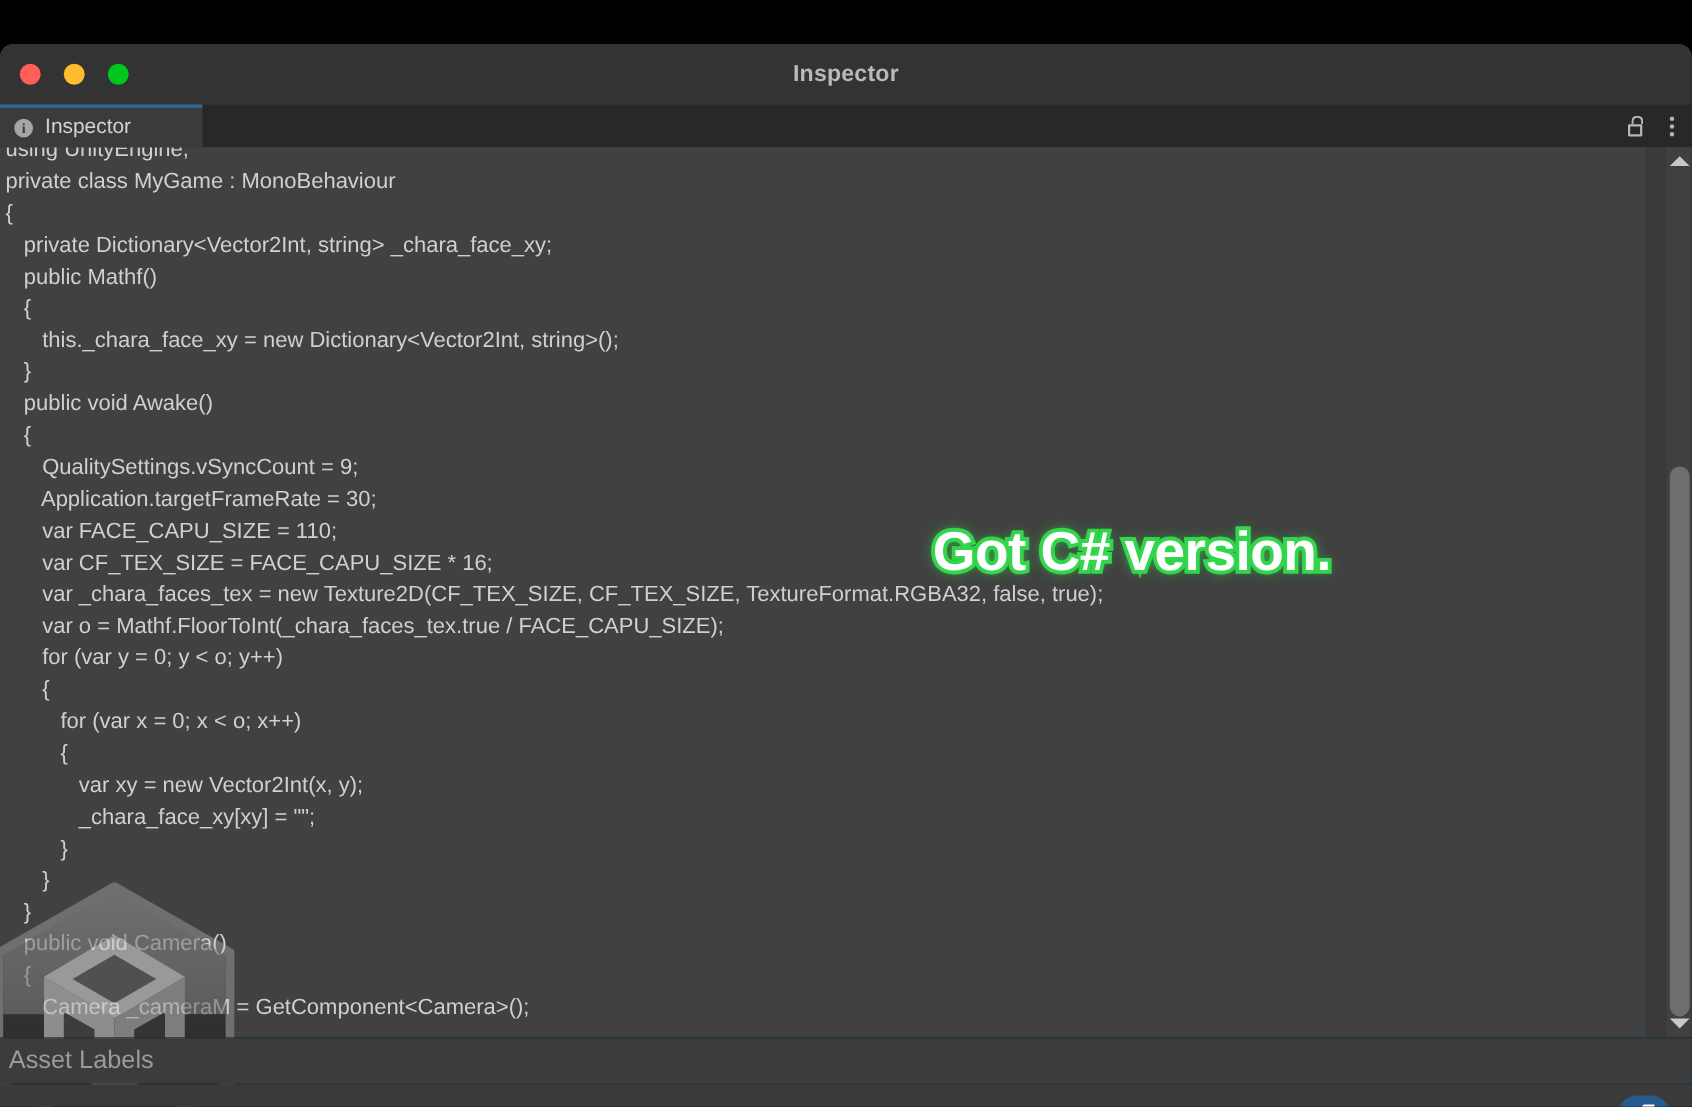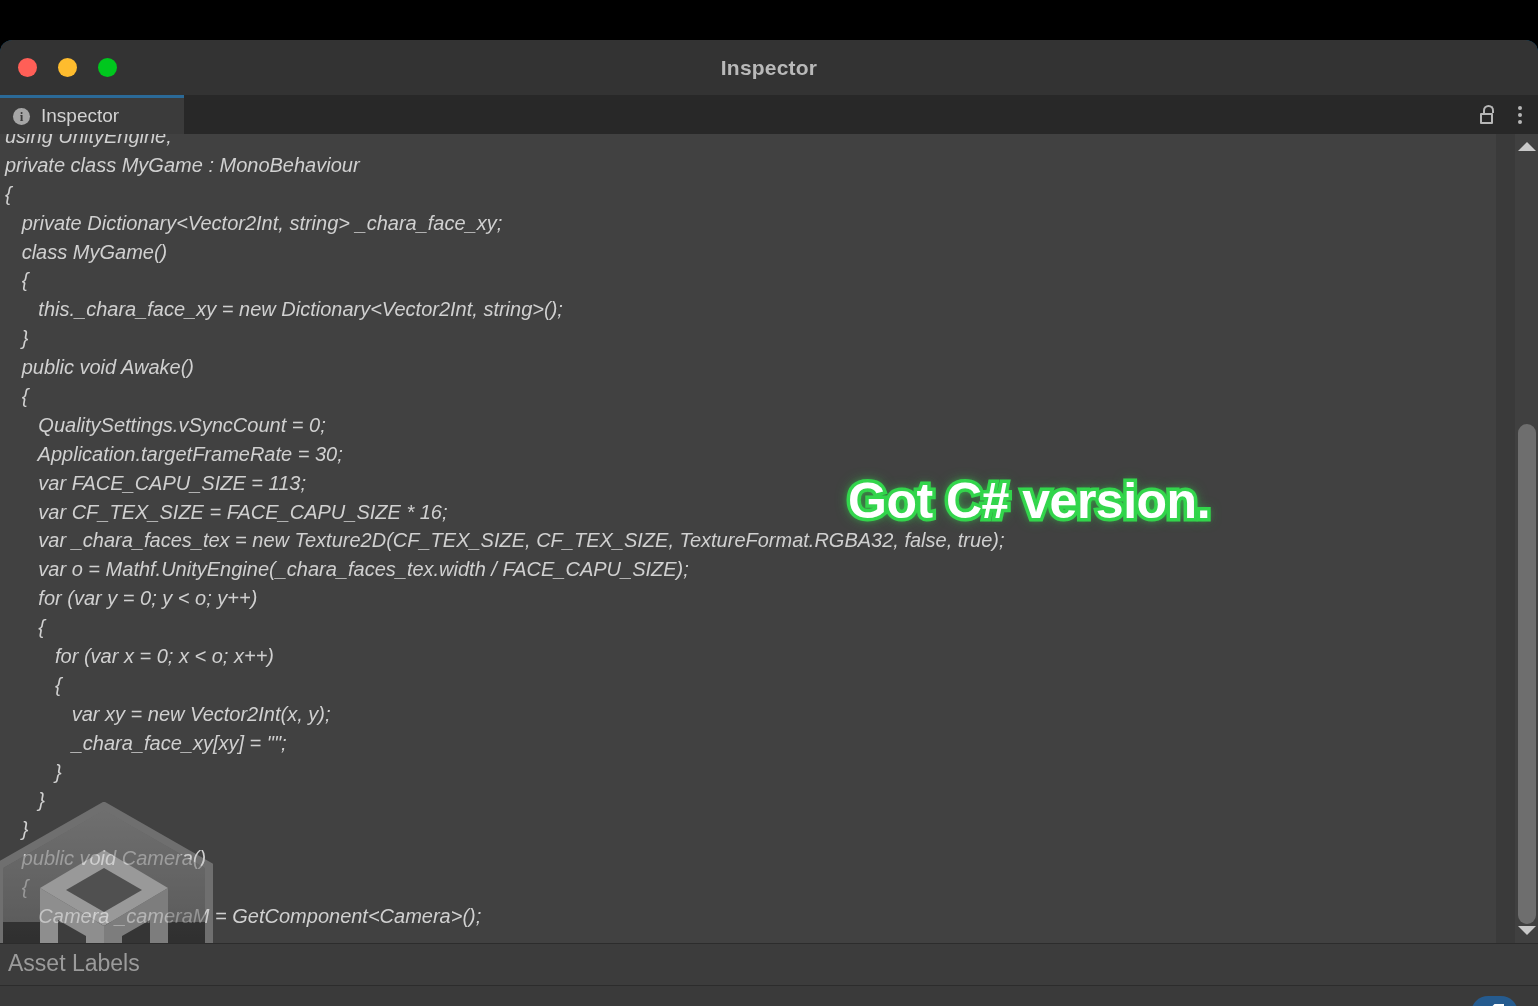--- a/index.html
+++ b/index.html
@@ -139,21 +139,20 @@
     width: 1496px;
     height: 809px;
     background: #414141;
     overflow: hidden;
   }
   #code-pane {
     position: absolute;
     top: -12px; left: 0;
     width: 1496px;
     padding-left: 5px;
-    font-style: italic;
   }
   .cline {
     height: 28.9px;
     line-height: 28.9px;
     color: #d0d0d0;
     font-size: 20px;
     white-space: pre;
     font-family: "Liberation Sans", sans-serif;
   }
 
@@ -308,32 +307,32 @@
       </span>
     </div>
   </div>
 
   <div id="code-area">
     <div id="code-pane">
         <div class="cline">using UnityEngine;</div>
         <div class="cline">private class MyGame : MonoBehaviour</div>
         <div class="cline">{</div>
         <div class="cline">   private Dictionary&lt;Vector2Int, string&gt; _chara_face_xy;</div>
-        <div class="cline">   class MyGame()</div>
+        <div class="cline">   public Mathf()</div>
         <div class="cline">   {</div>
         <div class="cline">      this._chara_face_xy = new Dictionary&lt;Vector2Int, string&gt;();</div>
         <div class="cline">   }</div>
         <div class="cline">   public void Awake()</div>
         <div class="cline">   {</div>
-        <div class="cline">      QualitySettings.vSyncCount = 0;</div>
+        <div class="cline">      QualitySettings.vSyncCount = 9;</div>
         <div class="cline">      Application.targetFrameRate = 30;</div>
-        <div class="cline">      var FACE_CAPU_SIZE = 113;</div>
+        <div class="cline">      var FACE_CAPU_SIZE = 110;</div>
         <div class="cline">      var CF_TEX_SIZE = FACE_CAPU_SIZE * 16;</div>
         <div class="cline">      var _chara_faces_tex = new Texture2D(CF_TEX_SIZE, CF_TEX_SIZE, TextureFormat.RGBA32, false, true);</div>
-        <div class="cline">      var o = Mathf.UnityEngine(_chara_faces_tex.width / FACE_CAPU_SIZE);</div>
+        <div class="cline">      var o = Mathf.FloorToInt(_chara_faces_tex.true / FACE_CAPU_SIZE);</div>
         <div class="cline">      for (var y = 0; y &lt; o; y++)</div>
         <div class="cline">      {</div>
         <div class="cline">         for (var x = 0; x &lt; o; x++)</div>
         <div class="cline">         {</div>
         <div class="cline">            var xy = new Vector2Int(x, y);</div>
         <div class="cline">            _chara_face_xy[xy] = "";</div>
         <div class="cline">         }</div>
         <div class="cline">      }</div>
         <div class="cline">   }</div>
         <div class="cline">   public void Camera()</div>

